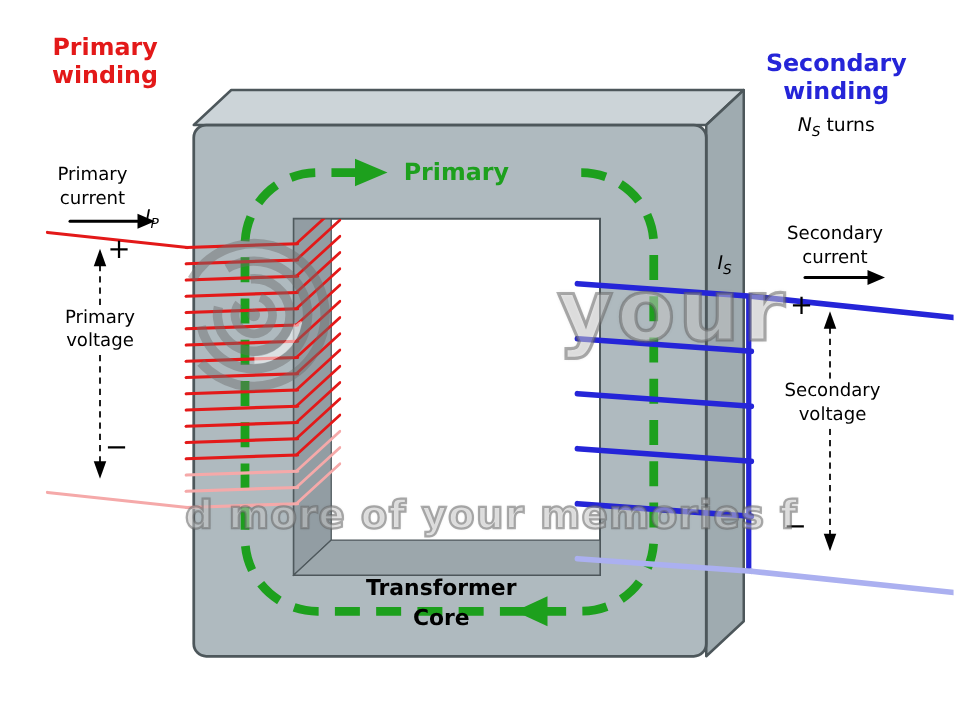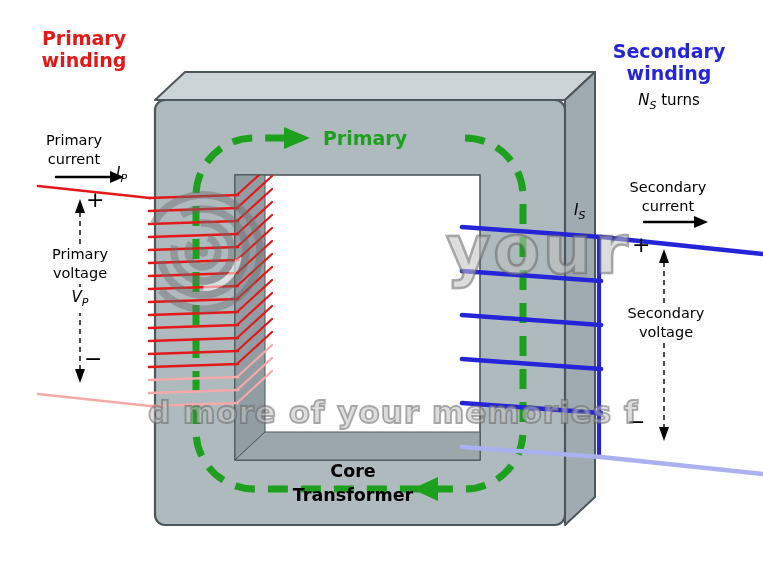--- a/index.html
+++ b/index.html
@@ -177,23 +177,20 @@
       <div>current</div>
     </div>
     <div class="lbl sym" style="left:116px;top:164px">
       <i>I</i><sub>P</sub>
     </div>
     <div class="lbl sign" style="left:86px;top:189px">+</div>
     <div class="lbl bgw" style="left:26px;top:244px;width:104px">
       <div>Primary</div>
       <div>voltage</div>
     </div>
-    <div class="lbl sym bgw" style="left:26px;top:287px;width:104px">
-      <i>V</i><sub>P</sub>
-    </div>
     <div class="lbl sign" style="left:84px;top:348px">−</div>
 
     <div class="lbl title blue" style="left:599px;top:40px;width:140px">
       <div>Secondary</div>
       <div>winding</div>
     </div>
     <div class="lbl turns" style="left:599px;top:91px;width:140px">
       <i>N</i><sub>S</sub><span> turns</span>
     </div>
     <div class="lbl" style="left:622px;top:178px;width:92px">
@@ -208,22 +205,22 @@
       <div>Secondary</div>
       <div>voltage</div>
     </div>
     <div class="lbl sign" style="left:627px;top:411px">−</div>
 
     <div class="lbl title green" style="left:304px;top:127px;width:122px">
       <div>Primary</div>
     </div>
 
     <div class="lbl core-title" style="left:285px;top:459px;width:136px">
+      <div>Transformer</div>
       <div>Core</div>
-      <div>Transformer</div>
     </div>
   </div>
 
   <div class="watermark">
     <svg class="wm-logo" width="140" height="140">
       <circle class="wm-ring" cx="70" cy="70" r="57" stroke-width="7.5" pathLength="100" stroke-dasharray="80 20" transform="rotate(-150 70 70)"></circle>
       <circle class="wm-ring" cx="70" cy="70" r="43" stroke-width="7.5" pathLength="100" stroke-dasharray="80 20" transform="rotate(-120 70 70)"></circle>
       <circle class="wm-ring-white" cx="70" cy="70" r="36" stroke-width="6" pathLength="100" stroke-dasharray="22 78" transform="rotate(10 70 70)"></circle>
       <circle class="wm-ring" cx="70" cy="70" r="29" stroke-width="7.5" pathLength="100" stroke-dasharray="80 20" transform="rotate(-95 70 70)"></circle>
       <circle class="wm-ring" cx="70" cy="70" r="15" stroke-width="7" pathLength="100" stroke-dasharray="80 20" transform="rotate(-70 70 70)"></circle>

